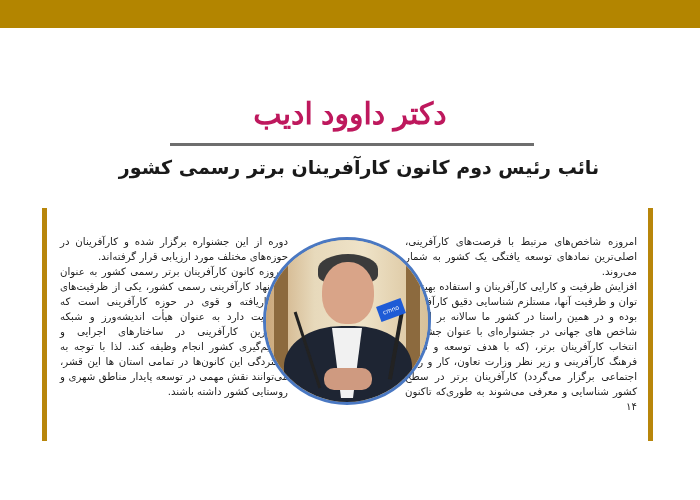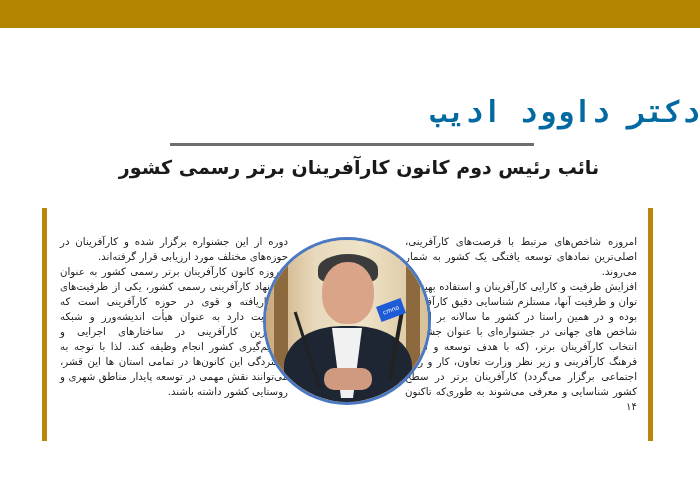--- a/index.html
+++ b/index.html
@@ -6,24 +6,24 @@
   body {
     width:700px; height:500px; position:relative; overflow:hidden;
     background:#ffffff;
     font-family:"DejaVu Sans", sans-serif;
   }
   .top-band {
     position:absolute; left:0; top:0; width:700px; height:28px;
     background:#b38500;
   }
   .title {
-    position:absolute; left:0; top:94px; width:700px; 
+    position:absolute; left:0; top:94px; width:700px; text-align:center;
     direction:rtl;
-    color:#0369a1; font-weight:bold; font-size:30px; line-height:40px;
-    font-family:Liberation Mono, monospace;
+    color:#be185d; font-weight:bold; font-size:30px; line-height:40px;
+    font-family:Liberation Sans, sans-serif;
   }
   .rule {
     position:absolute; left:170px; top:143px; width:364px; height:3px;
     background:#6e6e6e;
   }
   .subtitle {
     position:absolute; left:0; top:152px; width:700px; text-align:center;
     direction:rtl; color:#1a1a1a; font-weight:bold; font-size:19px; line-height:30px;padding-left:9px;
   }
   .side-bar {

